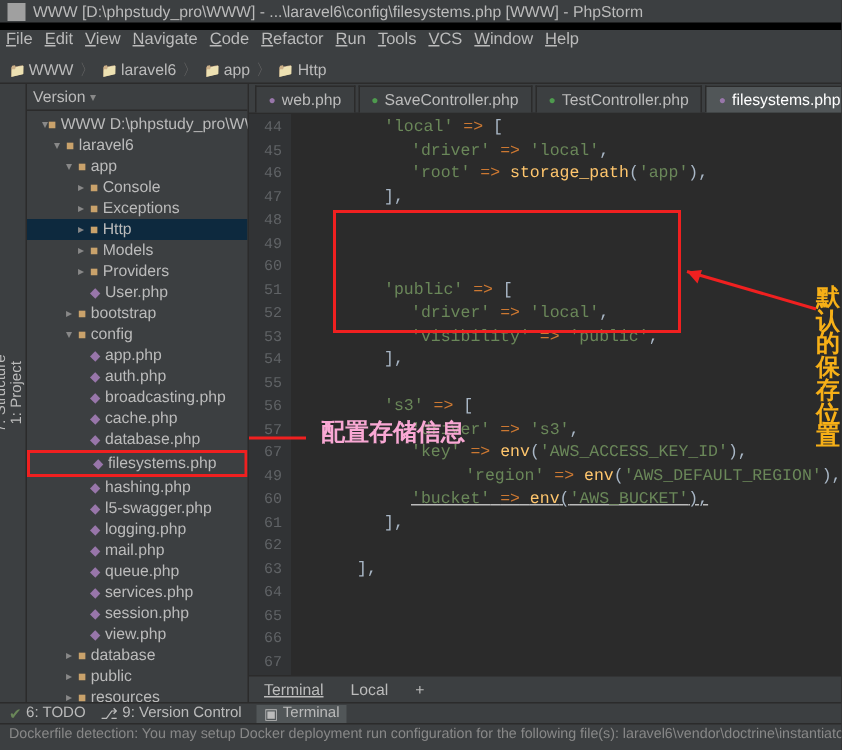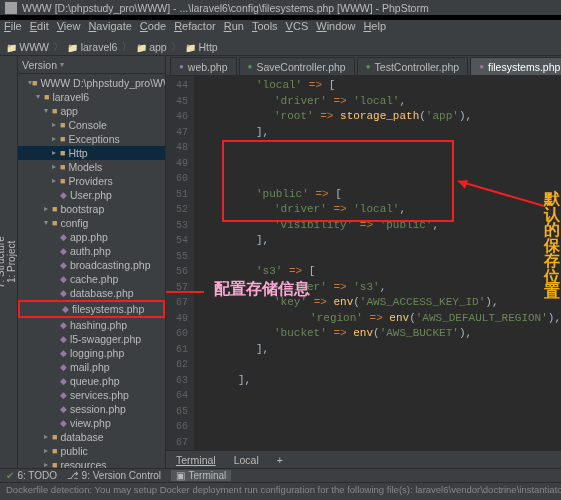--- a/index.html
+++ b/index.html
@@ -304,21 +304,21 @@
           <div style="padding-left: 0px;">&nbsp;</div>
           <div style="padding-left: 54px;"><span class="tok-str">'public'</span><span class="tok-punct"> </span><span class="tok-op">=&gt;</span><span class="tok-punct"> [</span></div>
           <div style="padding-left: 72px;"><span class="tok-str">'driver'</span><span class="tok-punct"> </span><span class="tok-op">=&gt;</span><span class="tok-punct"> </span><span class="tok-str">'local'</span><span class="tok-punct">,</span></div>
           <div style="padding-left: 72px;"><span class="tok-str">'visibility'</span><span class="tok-punct"> </span><span class="tok-op">=&gt;</span><span class="tok-punct"> </span><span class="tok-str">'public'</span><span class="tok-punct">,</span></div>
           <div style="padding-left: 54px;"><span class="tok-punct">],</span></div>
           <div style="padding-left: 0px;">&nbsp;</div>
           <div style="padding-left: 54px;"><span class="tok-str">'s3'</span><span class="tok-punct"> </span><span class="tok-op">=&gt;</span><span class="tok-punct"> [</span></div>
           <div style="padding-left: 72px;"><span class="tok-str">'driver'</span><span class="tok-punct"> </span><span class="tok-op">=&gt;</span><span class="tok-punct"> </span><span class="tok-str">'s3'</span><span class="tok-punct">,</span></div>
           <div style="padding-left: 72px;"><span class="tok-str">'key'</span><span class="tok-punct"> </span><span class="tok-op">=&gt;</span><span class="tok-punct"> </span><span class="tok-fn">env</span><span class="tok-punct">(</span><span class="tok-str">'AWS_ACCESS_KEY_ID'</span><span class="tok-punct">),</span></div>
           <div style="padding-left: 72px; text-align: right;"><span class="tok-str">'region'</span><span class="tok-punct"> </span><span class="tok-op">=&gt;</span><span class="tok-punct"> </span><span class="tok-fn">env</span><span class="tok-punct">(</span><span class="tok-str">'AWS_DEFAULT_REGION'</span><span class="tok-punct">),</span></div>
-          <div style="padding-left: 72px;"><span class="tok-str">'bucket'</span><span class="tok-punct"> </span><span class="tok-op">=&gt;</span><span class="tok-punct"> </span><span class="tok-fn">env</span><span class="tok-punct">(</span><span class="tok-str">'AWS_BUCKET'</span><span class="tok-punct">),</span></div>
+          <div style="padding-left: 72px; text-decoration: underline;"><span class="tok-str">'bucket'</span><span class="tok-punct"> </span><span class="tok-op">=&gt;</span><span class="tok-punct"> </span><span class="tok-fn">env</span><span class="tok-punct">(</span><span class="tok-str">'AWS_BUCKET'</span><span class="tok-punct">),</span></div>
           <div style="padding-left: 54px;"><span class="tok-punct">],</span></div>
           <div style="padding-left: 0px;">&nbsp;</div>
           <div style="padding-left: 36px;"><span class="tok-punct">],</span></div>
         </div>
     </div>
     <div class="bottom-tabs">
       <span class="bt" style="text-decoration:underline;">Terminal</span>
       <span class="bt">Local</span>
       <span class="bt">+</span>
     </div>

